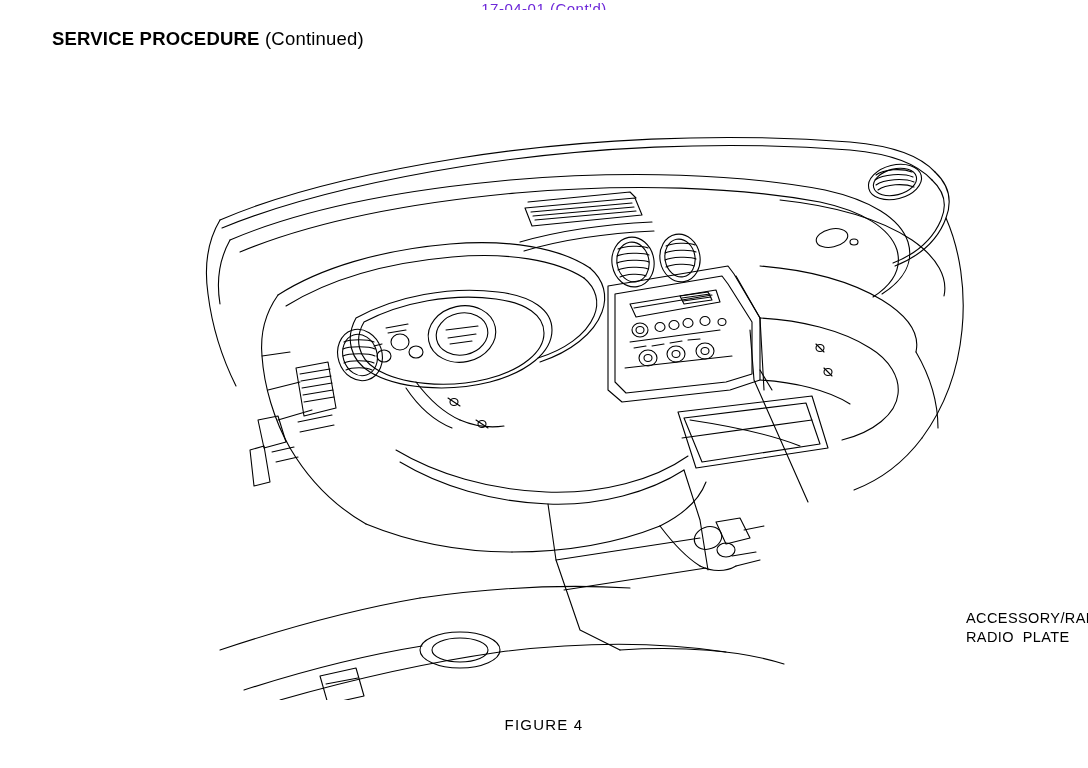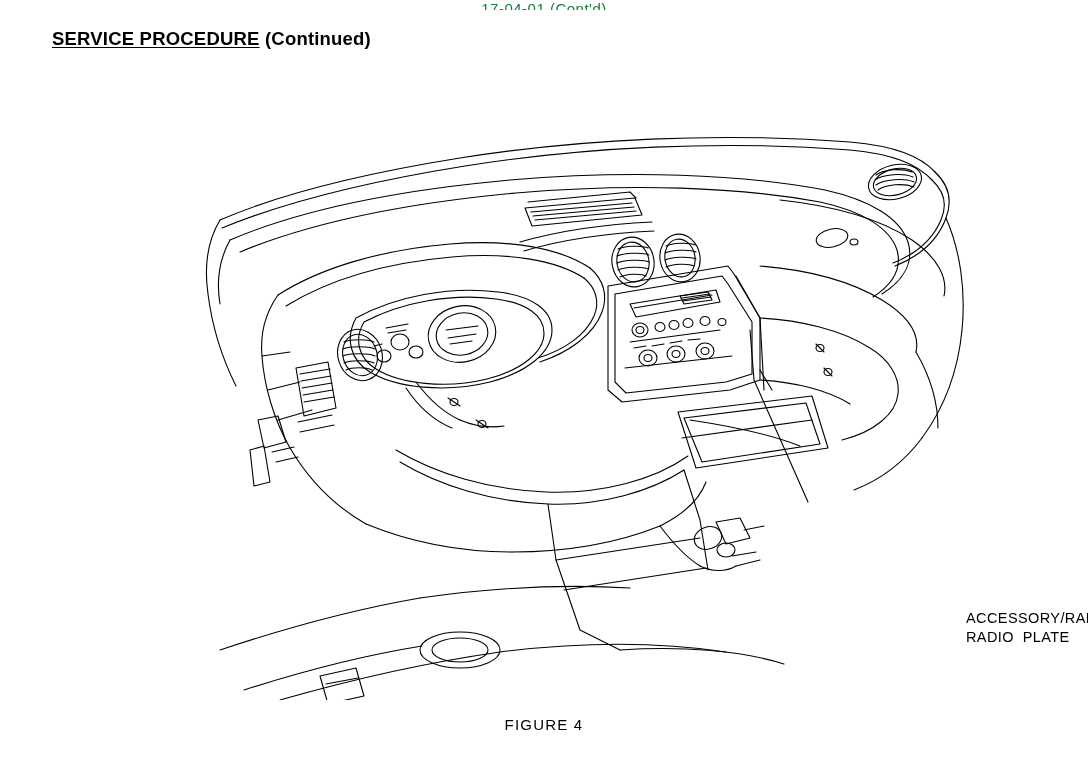--- a/index.html
+++ b/index.html
@@ -18,41 +18,40 @@
 
   
   .page-header {
     position: absolute;
     top: 0px;
     left: 0;
     width: 1088px;
     text-align: center;
     font-size: 15px;
     letter-spacing: 0.5px;
-    color: #15803d;
+    color: #6d28d9;
     white-space: nowrap;
     overflow: hidden;
     height: 10px;
   }
 
   .section-heading {
     position: absolute;
     top: 28px;
     left: 52px;
     font-size: 18.5px;
     font-weight: bold;
     letter-spacing: 0.2px;
     white-space: nowrap;
   }
   .section-heading .underlined {
-    text-decoration: underline;
     text-underline-offset: 2px;
   }
   .section-heading .continued {
-    font-weight: bold;
+    font-weight: normal;
   }
 
   
   .figure-wrap {
     position: absolute;
     top: 90px;
     left: 160px;
     width: 820px;
     height: 610px;
   }

